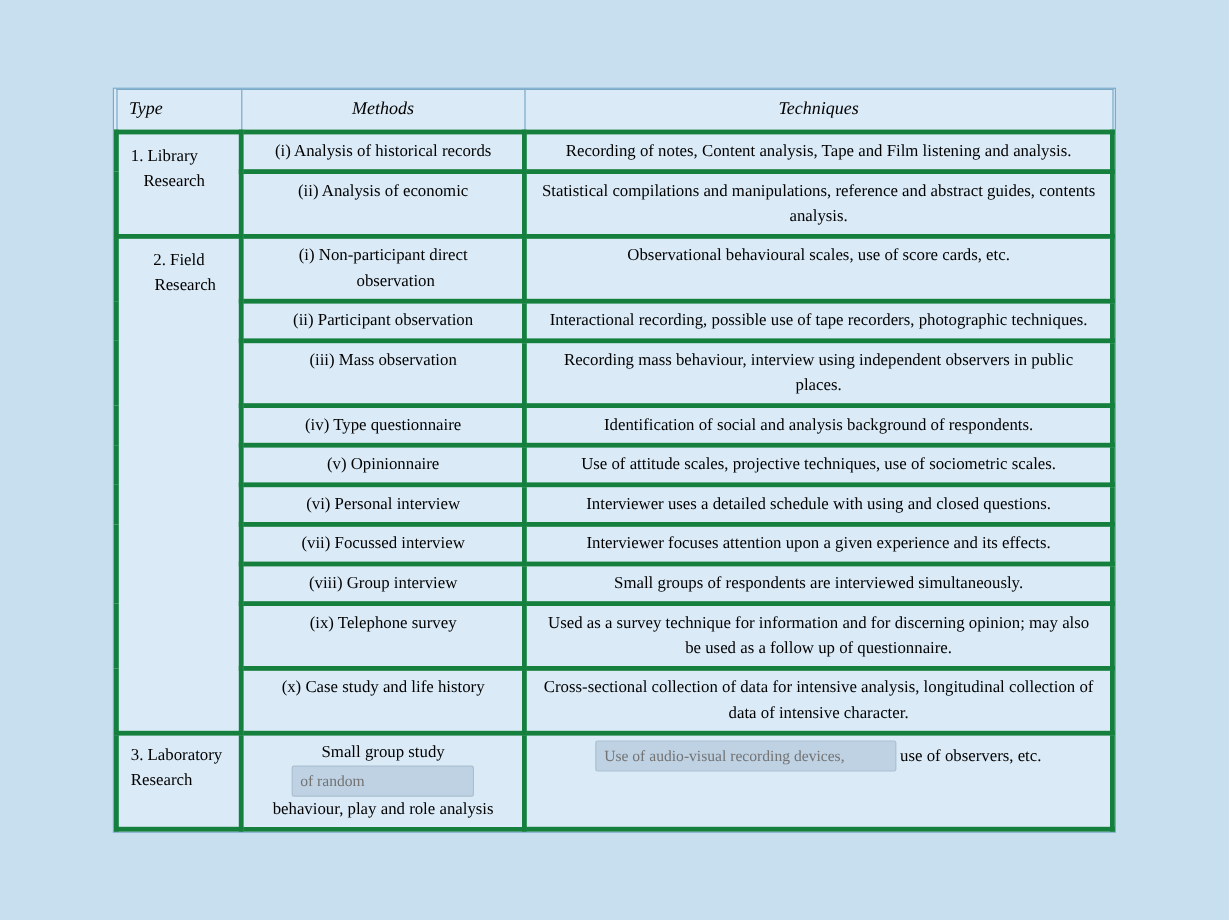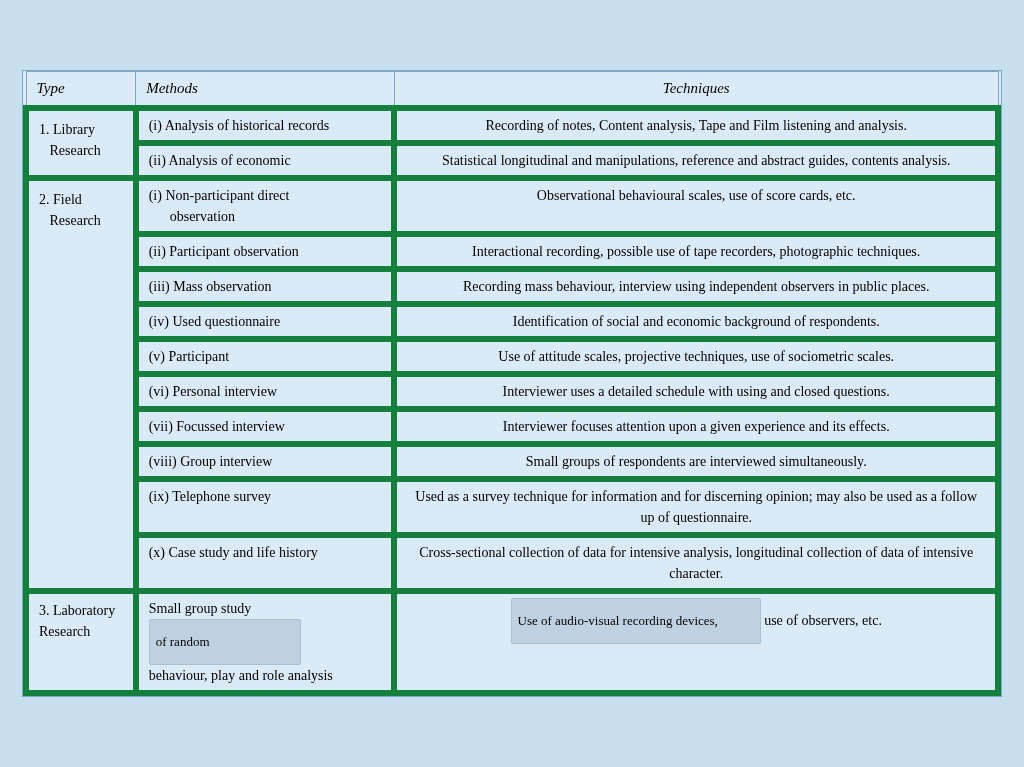--- a/index.html
+++ b/index.html
@@ -8,53 +8,53 @@
       display: flex;
       justify-content: center;
       align-items: center;
       min-height: 767px;
       font-family: Georgia, 'Times New Roman', serif;
       font-size: 14px;
     }
     .table-wrapper {
       background: #daeaf7;
       border: 1.5px solid #7aaac8;
-      width: 980px;
+      width: 836px;
       margin: 20px auto;
     }
     table {
       width: 100%;
       border-collapse: collapse;
     }
     thead tr th {
       border: 1px solid #7aaac8;
       padding: 8px 10px;
       font-style: italic;
       font-weight: normal;
       text-align: left;
       background: #daeaf7;
       font-size: 15px;
     }
     tbody tr td {
-      border: 6px solid #15803d;
+      border: 4px solid #15803d;
       padding: 4px 10px;
       vertical-align: top;
       background: #daeaf7;
       line-height: 1.5;
     }
     .type-col { width: 110px; }
-    .method-col { width: 260px; }
+    .method-col { width: 260px; text-align: center; }
     .technique-col { width: 610px; text-align: center; }
     .overlay-bar {
       display: inline-block;
       background: rgba(180,200,220,0.7);
       border: 1px solid #aac0d0;
-      padding: 12px 6px;
+      padding: 2px 6px;
       font-size: 13px;
-      color: #000000;
+      color: #737373;
       border-radius: 2px;
     }
   </style>
 </head>
 <body>
 
 <div class="table-wrapper">
   <table>
     <thead>
       <tr>
@@ -74,26 +74,26 @@
         </td>
         <td class="technique-col">
           Recording of notes, Content analysis, Tape and Film listening and analysis.
         </td>
       </tr>
       <tr>
         <td class="method-col">
           (ii) Analysis of economic
         </td>
         <td class="technique-col">
-          Statistical longitudinal and manipulations, reference and abstract guides, contents analysis.
+          Statistical compilations and manipulations, reference and abstract guides, contents analysis.
         </td>
       </tr>
 
       <tr>
-        <td class="type-col" rowspan="10" style="vertical-align:top; padding-top:8px;">
+        <td class="type-col" rowspan="10" style="vertical-align:top; padding-top:8px;text-align:center;">
           <span>2. Field<br>&nbsp;&nbsp;&nbsp;Research</span>
         </td>
         <td class="method-col">
           (i) Non-participant direct<br>&nbsp;&nbsp;&nbsp;&nbsp;&nbsp;&nbsp;observation
         </td>
         <td class="technique-col">
           Observational behavioural scales, use of score cards, etc.
         </td>
       </tr>
       <tr>
@@ -107,29 +107,29 @@
       <tr>
         <td class="method-col">
           (iii) Mass observation
         </td>
         <td class="technique-col">
           Recording mass behaviour, interview using independent observers in public places.
         </td>
       </tr>
       <tr>
         <td class="method-col">
-          (iv) Used questionnaire
+          (iv) Type questionnaire
         </td>
         <td class="technique-col">
-          Identification of social and economic background of respondents.
+          Identification of social and analysis background of respondents.
         </td>
       </tr>
       <tr>
         <td class="method-col">
-          (v) Participant
+          (v) Opinionnaire
         </td>
         <td class="technique-col">
           Use of attitude scales, projective techniques, use of sociometric scales.
         </td>
       </tr>
       <tr>
         <td class="method-col">
           (vi) Personal interview
         </td>
         <td class="technique-col">

